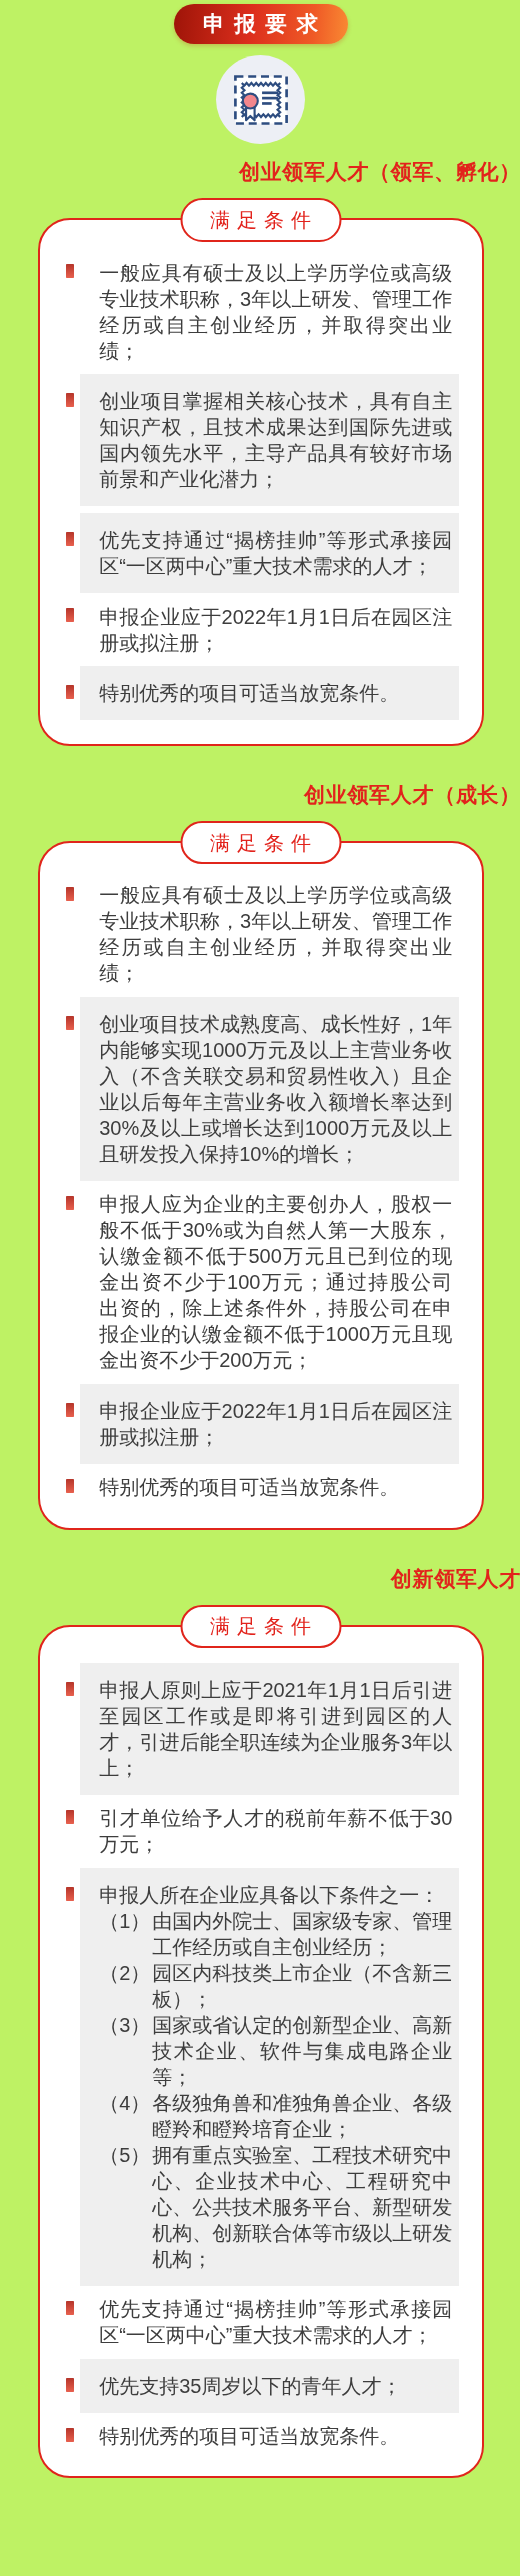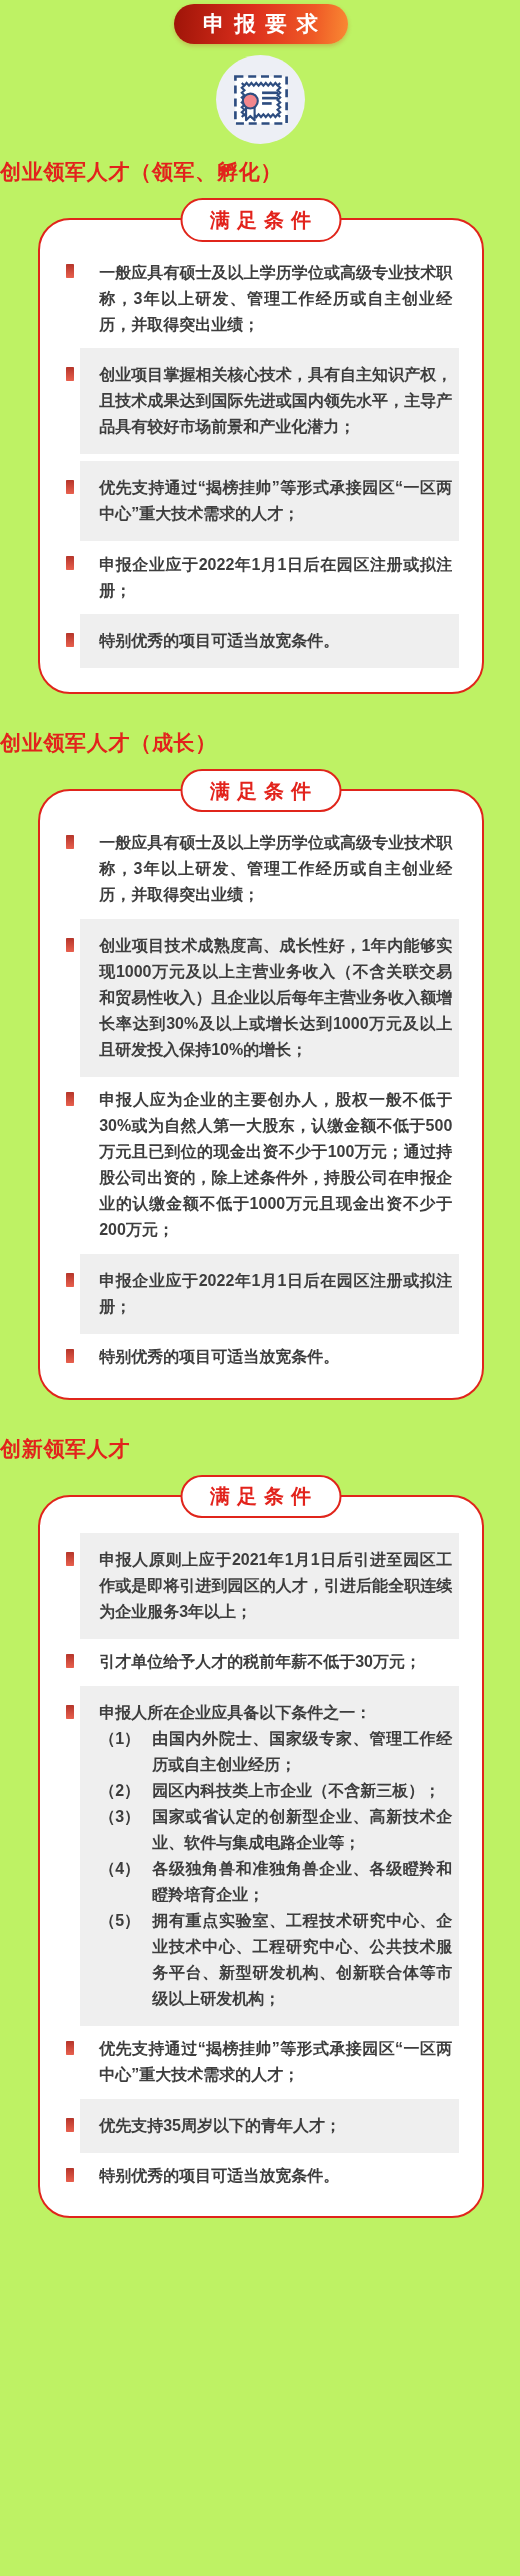--- a/index.html
+++ b/index.html
@@ -9,30 +9,30 @@
   .header-pill{width:174px;height:40px;margin:4.2px auto 0;border-radius:21px;
     background:linear-gradient(95deg,#9e1408,#dd2f1d 45%,#ef5a26 80%,#f98a33);
     color:#fff;font-size:21.5px;font-weight:800;line-height:40px;text-align:center;
     letter-spacing:9.7px;text-indent:9.7px;box-shadow:0 2.1px 4.2px rgba(200,40,20,.25);}
   
   .hero-icon{width:89px;height:89px;border-radius:50%;background:#edeff5;
     margin:11px auto 0;display:flex;align-items:center;justify-content:center;}
   
   .section{margin-top:35px;}
   .section.first{margin-top:14px;}
-  .sec-title{margin:0;text-align:left;font-size:21px;font-weight:800;color:#e2231c;letter-spacing:0.7px;}
+  .sec-title{margin:0;text-align:right;font-size:21px;font-weight:800;color:#e2231c;letter-spacing:0.7px;}
   .card{position:relative;width:446px;margin:32px auto 0;border:2.1px solid #e0251b;
     border-radius:32px;padding:36px 9.7px 16.7px;box-sizing:border-box;background:#fff;}
   .badge{position:absolute;top:-22px;left:50%;transform:translateX(-50%);
     background:#fff;border:2.1px solid #e0251b;border-radius:23.6px;
-    color:#e2231c;font-size:20px;font-weight:700;line-height:20px;
+    color:#e2231c;font-size:20px;font-weight:400;line-height:20px;
     padding:9.7px 21px 9.7px 28px;letter-spacing:7px;white-space:nowrap;}
   .item{position:relative;margin:0 12.5px 7px 31px;}
-  .inner{padding:3.5px 7px 3.5px 19px;font-size:16px;line-height:26px;color:#3d3d3d;
-    font-weight:700;text-align:justify;}
+  .inner{padding:3.5px 7px 3.5px 19px;font-size:20px;line-height:26px;color:#3d3d3d;
+    font-weight:400;text-align:justify;}
   .item.gray .inner{background:#efefef;padding-top:14px;padding-bottom:14px;}
   .bullet{position:absolute;left:-14.6px;top:8.3px;width:8.3px;height:14px;border-radius:0.7px;
     background:linear-gradient(180deg,#b5352a,#e8604e);}
   .item.gray .bullet{top:19px;}
   .sub{display:flex;}
   .sub .num{flex:none;width:53px;}
   .sub .txt{flex:1;}
 </style>
 </head>
 <body>

